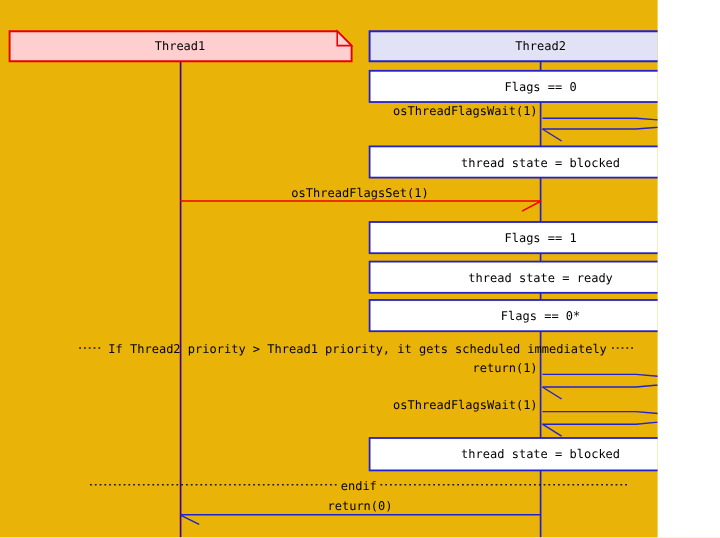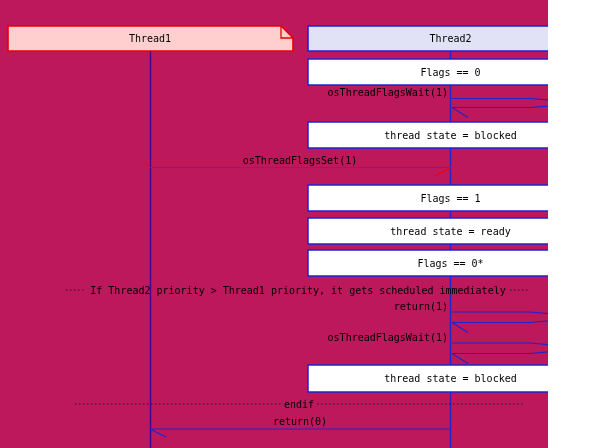--- a/index.html
+++ b/index.html
@@ -1,16 +1,16 @@
 <!DOCTYPE html>
 <html><head>
 <meta charset="utf-8">
 <style>
   html,body{margin:0;padding:0;background:#ffffff;}
-  .canvas{position:relative;width:548px;height:448px;background:#be185d;overflow:hidden;}
+  .canvas{position:relative;width:548px;height:448px;background:#eab308;overflow:hidden;}
   svg{display:block;}
   text{font-family:"DejaVu Sans Mono","Liberation Mono",monospace;font-size:10px;fill:#000000;}
   .actor-label{font-size:10px;}
 </style>
 </head>
 <body>
 
 <div class="canvas">
 <svg width="600" height="448" viewBox="0 0 600 448">
 

